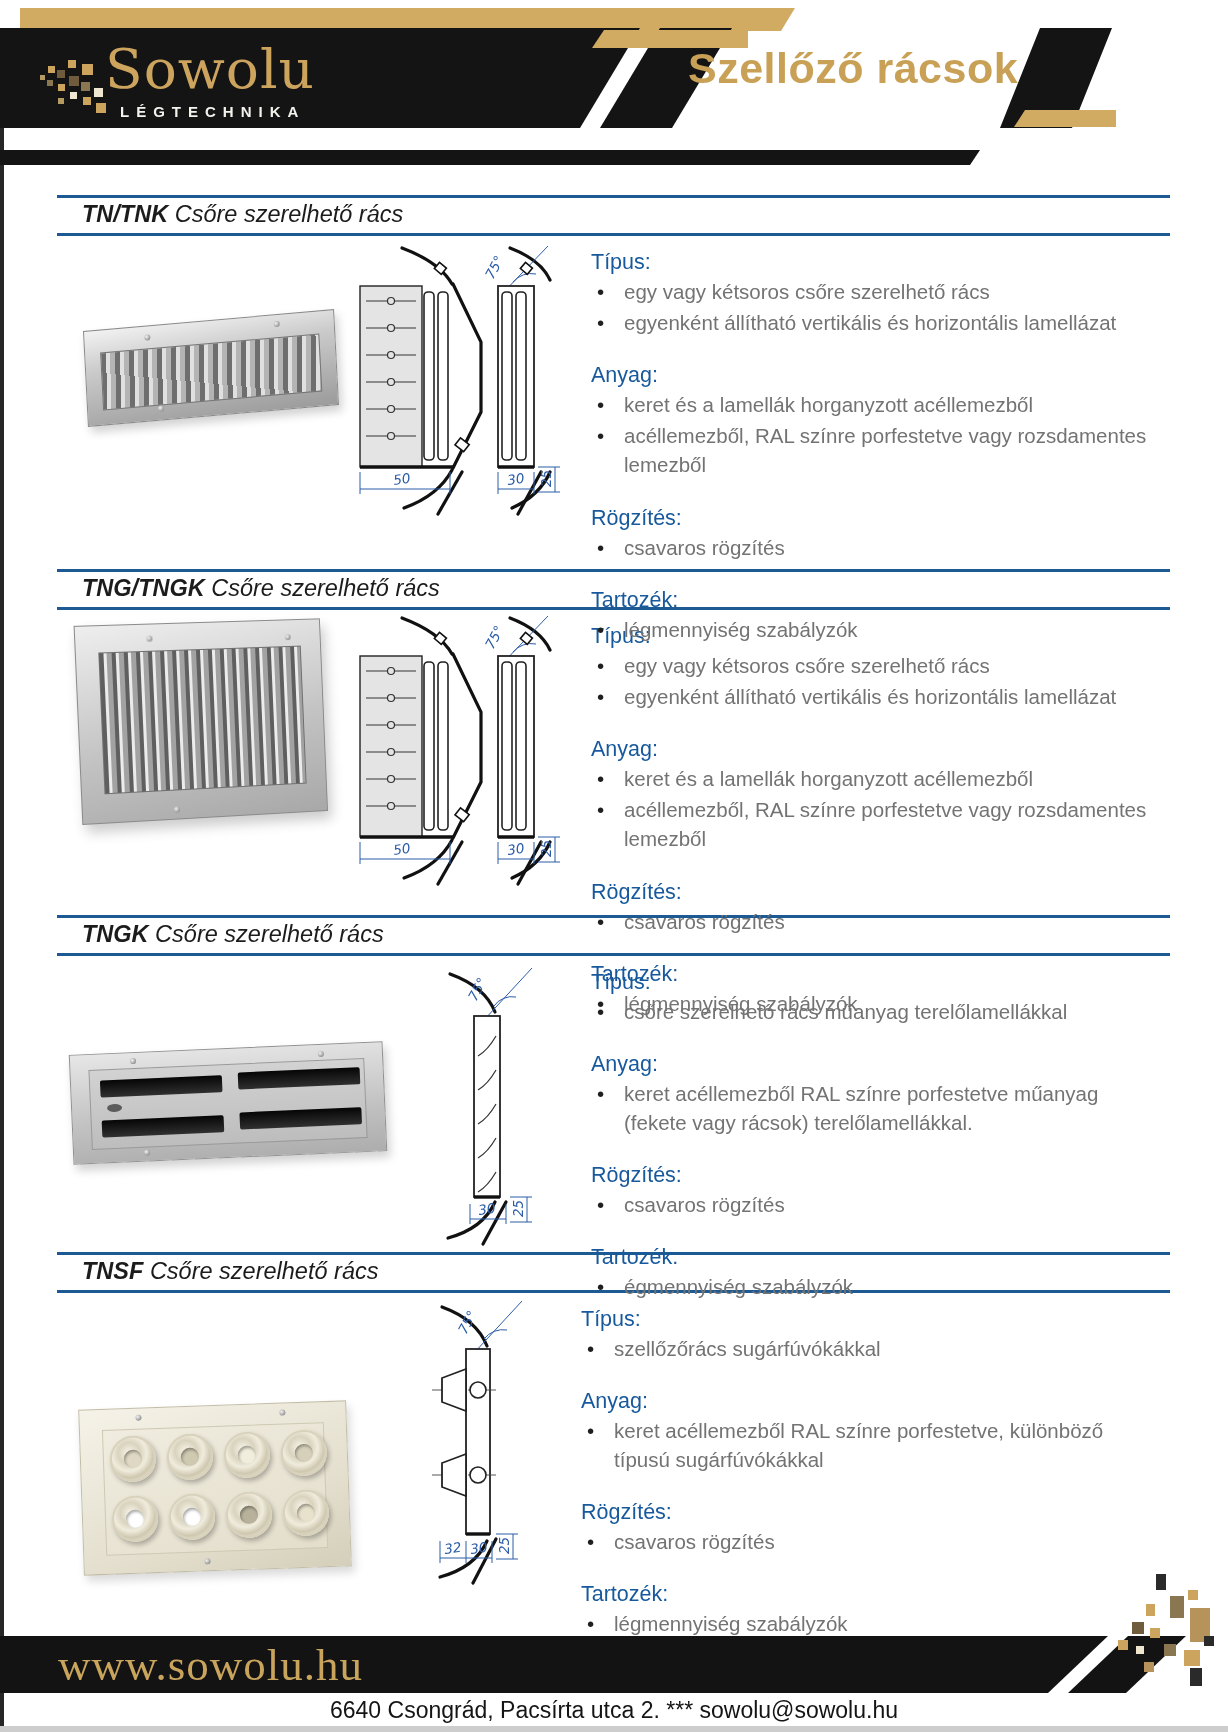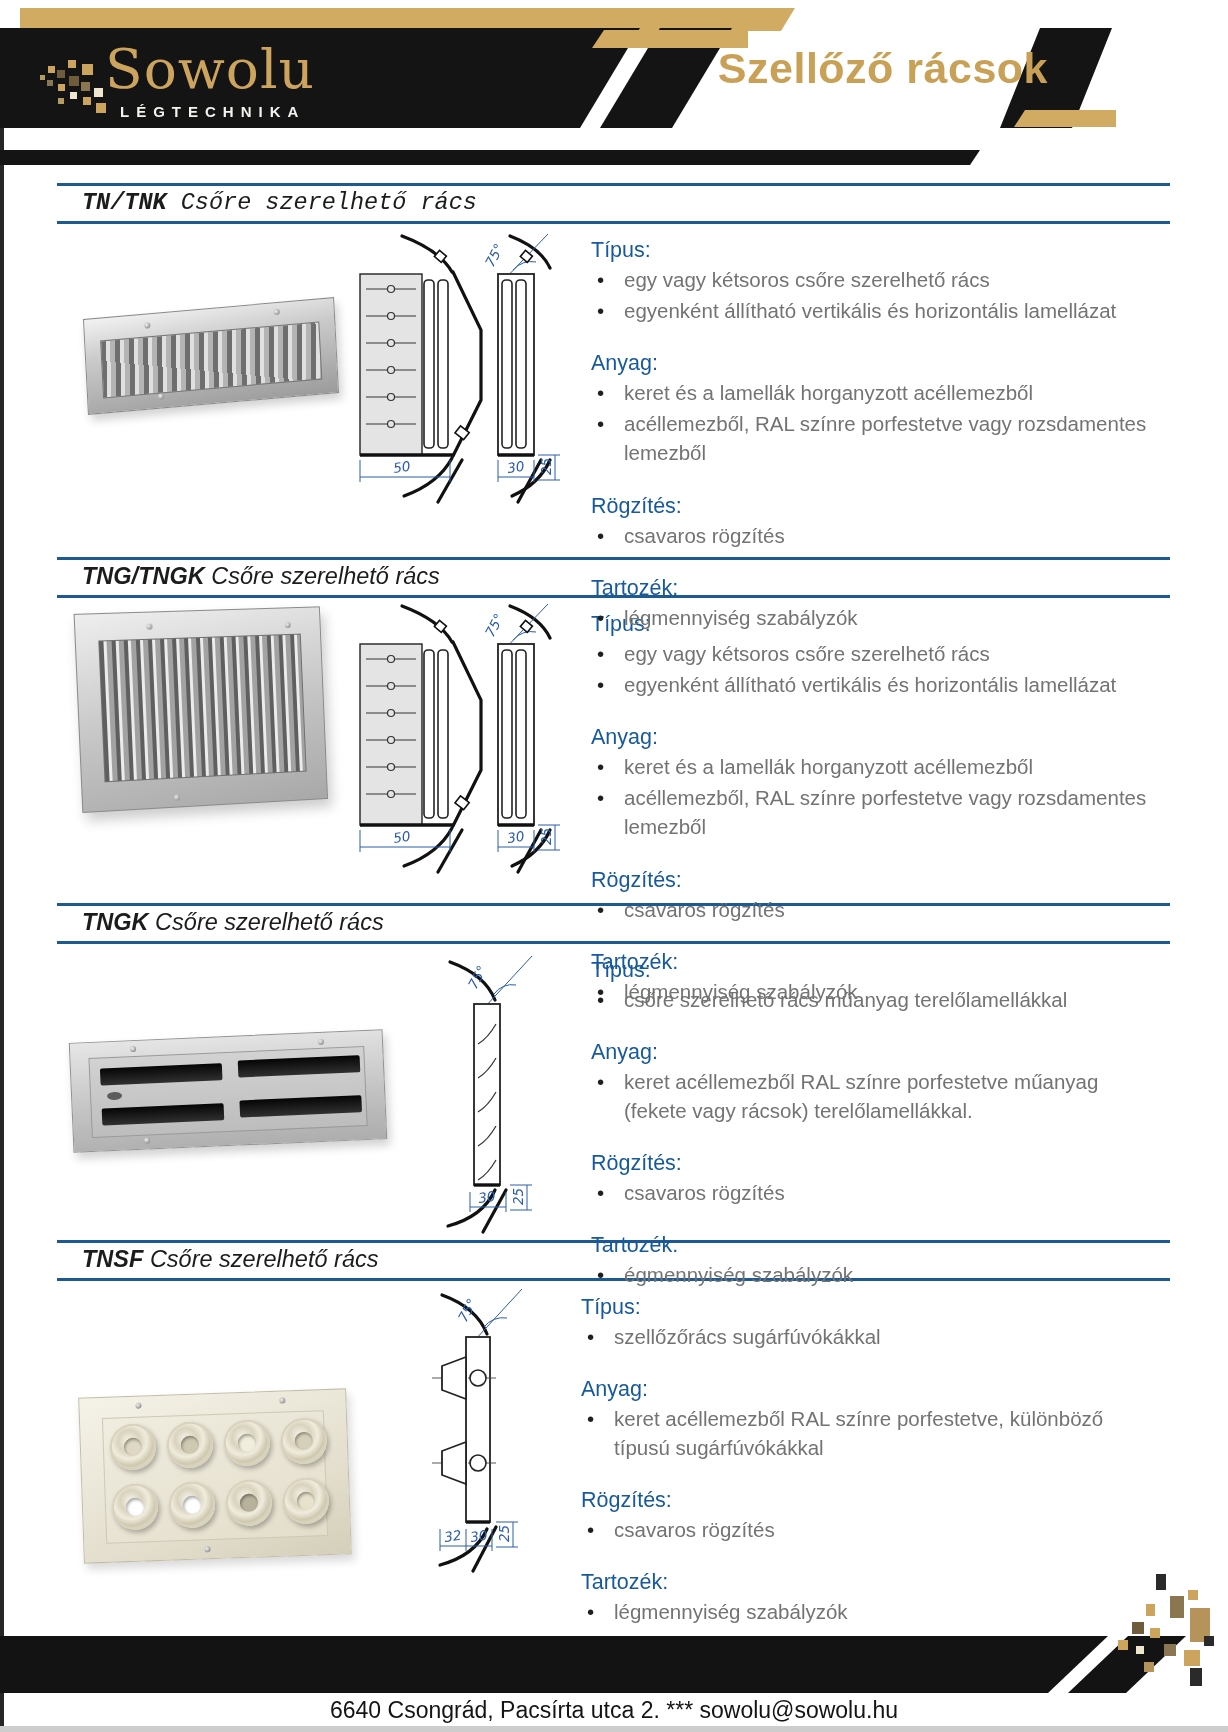--- a/index.html
+++ b/index.html
@@ -20,30 +20,30 @@
   .black-piece-2{position:absolute;left:960px;top:28px;width:200px;height:100px;background:#141414;
               clip-path:polygon(80px 0,152px 0,112px 100%,40px 100%);}
   .gold-stripe-2{position:absolute;left:1014px;top:110px;width:102px;height:17px;background:#d2ab62;
               clip-path:polygon(11px 0,100% 0,100% 100%,0 100%);}
   .thin-bar{position:absolute;left:0;top:150px;width:980px;height:15px;background:#141414;
               clip-path:polygon(0 0,100% 0,calc(100% - 10px) 100%,0 100%);}
   .logo-name{position:absolute;left:105px;top:40px;font-family:"DejaVu Serif",serif;
              font-size:55px;line-height:58px;color:#cda45e;letter-spacing:1px;}
   .logo-sub{position:absolute;left:120px;top:103px;font-size:15px;font-weight:700;
             letter-spacing:7px;color:#f4f2ec;}
-  .page-title{position:absolute;left:688px;top:44px;width:360px;text-align:right;
+  .page-title{position:absolute;left:688px;top:44px;width:360px;text-align:left;
               font-size:43px;font-weight:800;color:#c9a156;letter-spacing:0.5px;}
   .px{position:absolute;}
 
   
   .content{position:absolute;left:57px;top:166px;width:1113px;}
   .sec-head{border-top:3.2px solid #1d5a94;border-bottom:3.2px solid #1d5a94;
             padding:3px 0 5px 25px;font-style:italic;font-size:23.5px;color:#1c1c1c;}
   .sec-head .sec-code{font-weight:800;}
-  .s1{margin-top:17px;font-family:Liberation Mono, monospace;}
+  .s1{margin-top:29px;}
   .sec-body{display:flex;}
   .h333{height:333px;} .h305{height:305px;} .h296{height:296px;} .h300{height:300px;}
   .photo-col{width:280px;flex:none;position:relative;}
   .draw-col{width:240px;flex:none;display:flex;justify-content:center;}
   .specs-col{flex:1;padding-left:14px;}
   .spec-label{margin:26px 0 2px 0;font-size:21.5px;font-weight:400;color:#17599c;}
   .spec-label.first{margin-top:14px;}
   .spec-list{list-style:none;margin:0;padding:0;}
   .spec-list li{position:relative;padding-left:33px;font-size:20.5px;line-height:1.42;
                 max-width:565px;margin-bottom:2px;color:#737373;}
@@ -459,20 +459,21 @@
             <li>légmennyiség szabályzók</li>
           </ul>
         </div>
       </div>
     </section>
 
   </div>
 
   <div class="ftr-band"></div>
   <div class="ftr-piece"></div>
+  <div class="ftr-site">www.sowolu.hu</div>
   <div>
     <div class="px" style="left:1156px;top:1574px;width:10px;height:16px;background:#2a2a2a"></div>
     <div class="px" style="left:1170px;top:1596px;width:14px;height:22px;background:#8a7752"></div>
     <div class="px" style="left:1146px;top:1604px;width:9px;height:12px;background:#cda45e"></div>
     <div class="px" style="left:1188px;top:1590px;width:10px;height:10px;background:#cda45e"></div>
     <div class="px" style="left:1190px;top:1608px;width:20px;height:34px;background:#b5935a"></div>
     <div class="px" style="left:1132px;top:1622px;width:12px;height:12px;background:#6e5c3c"></div>
     <div class="px" style="left:1150px;top:1628px;width:10px;height:10px;background:#cda45e"></div>
     <div class="px" style="left:1118px;top:1640px;width:10px;height:10px;background:#cda45e"></div>
     <div class="px" style="left:1136px;top:1646px;width:8px;height:8px;background:#efe6d0"></div>

